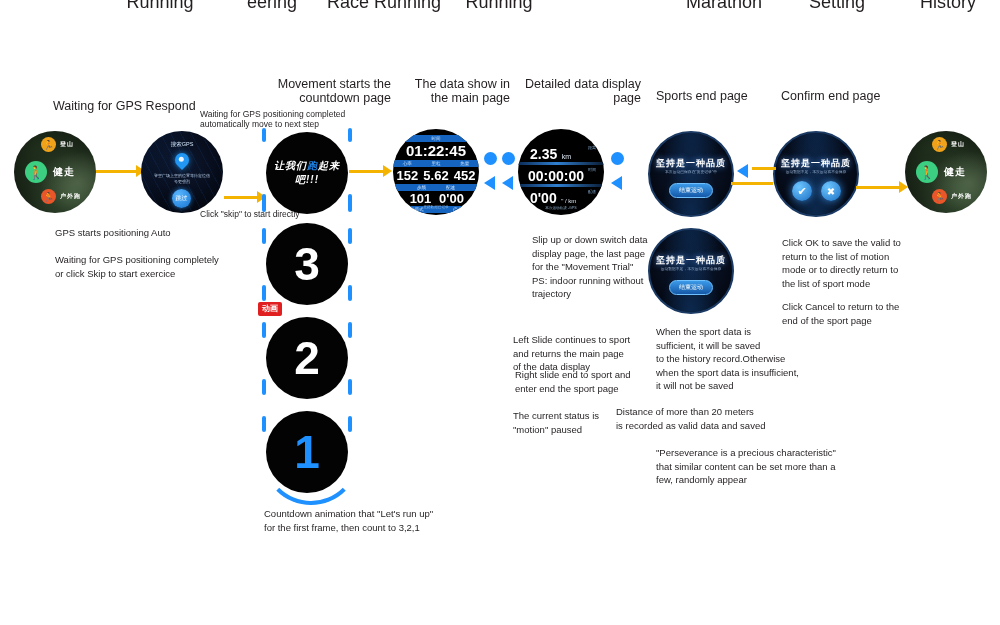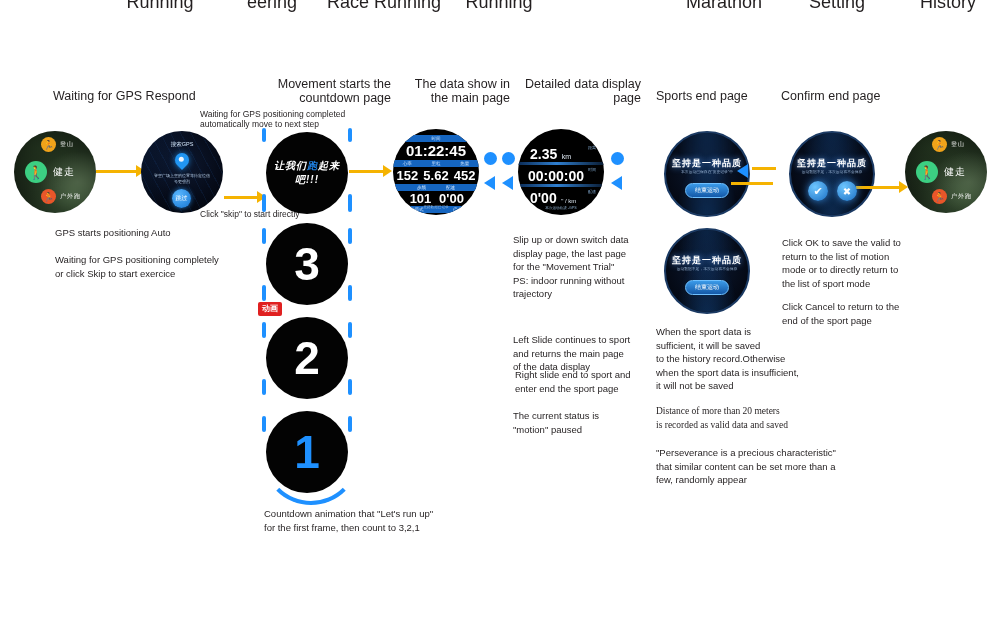--- a/index.html
+++ b/index.html
@@ -69,21 +69,21 @@
     background:
       radial-gradient(ellipse at 78% 62%, rgba(120,140,110,0.38) 0%, rgba(0,0,0,0) 42%),
       radial-gradient(ellipse at 30% 20%, rgba(40,60,35,0.5) 0%, rgba(0,0,0,0) 50%);
   }
   .mode-row { position:absolute; display:flex; align-items:center; z-index:3; }
   .mode-ico {
     border-radius:50%;
     display:flex;align-items:center;justify-content:center;
     color:#fff;
   }
-  .mode-label { color:#fff; font-weight:normal; letter-spacing:1px; }
+  .mode-label { color:#fff; font-weight:bold; letter-spacing:1px; }
 
   
   .gpswatch {
     background: radial-gradient(circle at 50% 40%, #0d1830 0%, #060b18 60%, #020408 100%);
   }
   .gpswatch::after{
     content:"";position:absolute;inset:0;
     background:
       linear-gradient(115deg, rgba(20,60,120,0.25) 0%, rgba(0,0,0,0) 45%),
       repeating-linear-gradient(62deg, rgba(30,90,170,0.12) 0px, rgba(30,90,170,0.12) 1px, rgba(0,0,0,0) 1px, rgba(0,0,0,0) 9px);
@@ -168,21 +168,20 @@
   .dt-bar {
     position:absolute; left:0; right:0; height:3px;
     background:linear-gradient(90deg,#0b2b55 0%, #2f7fd0 45%, #0a1c33 100%);
   }
 
   
   .endwatch {
     background:
       radial-gradient(circle at 50% 45%, #0c1a33 0%, #050a16 65%, #01040a 100%);
     border:2px solid #1b3a63;
-    margin-left:16px;
   }
   .endwatch::after{
     content:"";position:absolute;inset:0;border-radius:50%;
     background:
       radial-gradient(ellipse at 50% 115%, rgba(25,95,175,0.45) 0%, rgba(0,0,0,0) 55%),
       radial-gradient(ellipse at 50% -15%, rgba(25,95,175,0.35) 0%, rgba(0,0,0,0) 55%);
   }
   .end-title {
     position:absolute; left:0; right:0; text-align:center;
     color:#ffffff; font-weight:bold; letter-spacing:1px; z-index:4;
@@ -238,21 +237,21 @@
 <div>
   <div class="hdr-item" style="left:120px;width:80px;">Running</div>
   <div class="hdr-item" style="left:240px;width:64px;">eering</div>
   <div class="hdr-item" style="left:322px;width:124px;">Race Running</div>
   <div class="hdr-item" style="left:462px;width:74px;">Running</div>
   <div class="hdr-item" style="left:680px;width:88px;">Marathon</div>
   <div class="hdr-item" style="left:805px;width:64px;">Setting</div>
   <div class="hdr-item" style="left:915px;width:66px;">History</div>
 </div>
 
-<div class="caption" style="left:53px;top:89px;">Waiting for GPS Respond</div>
+<div class="caption" style="left:53px;top:99px;">Waiting for GPS Respond</div>
 <div class="caption" style="left:261px;top:77px;width:130px;white-space:pre-line;">Movement starts the
 countdown page</div>
 <div class="caption" style="left:395px;top:77px;width:115px;white-space:pre-line;">The data show in
 the main page</div>
 <div class="caption" style="left:516px;top:77px;width:125px;white-space:pre-line;">Detailed data display
 page</div>
 <div class="caption" style="left:656px;top:89px;">Sports end page</div>
 <div class="caption" style="left:781px;top:89px;">Confirm end page</div>
 
 <div class="subcaption" style="left:200px;top:109px;width:160px;white-space:pre-line;text-align:left;">Waiting for GPS positioning completed
@@ -383,21 +382,21 @@
     <span class="tag" style="font-size:4px;">配速</span>
   </div>
   <div class="dt-row" style="top:77px;text-align:center;font-size:3.6px;color:#8fb0cf;">本次运动轨迹 -GPS</div>
 </div>
 
 <div class="dot-blue" style="left:611px;top:152px;"></div>
 <div class="blue-arrow-l" style="left:611px;top:176px;"></div>
 <div class="dot-blue" style="left:502px;top:152px;"></div>
 <div class="blue-arrow-l" style="left:502px;top:176px;"></div>
 
-<div class="note" style="left:513px;top:233px;width:145px;">Slip up or down switch data
+<div class="note" style="left:532px;top:233px;width:145px;">Slip up or down switch data
 display page, the last page
 for the "Movement Trial"
  PS: indoor running without
 trajectory</div>
 <div class="note" style="left:513px;top:333px;width:145px;">Left Slide continues to sport
 and returns the main page
 of the data display</div>
 <div class="note" style="left:515px;top:368px;width:145px;">Right slide end to sport and
 enter end the sport page</div>
 <div class="note" style="left:513px;top:409px;width:145px;">The current status is
@@ -415,21 +414,21 @@
   <div class="end-title" style="top:24px;font-size:9px;">坚持是一种品质</div>
   <div class="end-sub" style="top:36px;font-size:3.8px;">运动数据不足，本次运动将不会保存</div>
   <div class="end-btn" style="top:50px;width:42px;height:13px;font-size:6px;">结束运动</div>
 </div>
 
 <div class="note" style="left:656px;top:325px;width:235px;">When the sport data is
 sufficient, it will be saved
 to the history record.Otherwise
 when the sport data is insufficient,
 it will not be saved</div>
-<div class="note" style="left:656px;top:405px;width:235px;font-family:Liberation Serif, serif;">Distance of more than 20 meters
+<div class="note" style="left:616px;top:405px;width:235px;">Distance of more than 20 meters
 is recorded as valid data and saved</div>
 <div class="note" style="left:656px;top:446px;width:260px;">"Perseverance is a precious characteristic"
 that similar content can be set more than a
 few, randomly appear</div>
 
 <div class="watch endwatch" style="left:773px;top:131px;width:82px;height:82px;">
   <div class="end-title" style="top:24px;font-size:9px;">坚持是一种品质</div>
   <div class="end-sub" style="top:36px;font-size:3.8px;">运动数据不足，本次运动将不会保存</div>
   <div class="circ-btn" style="left:17px;top:48px;width:20px;height:20px;font-size:11px;">✔</div>
   <div class="circ-btn" style="left:46px;top:48px;width:20px;height:20px;font-size:10px;">✖</div>

